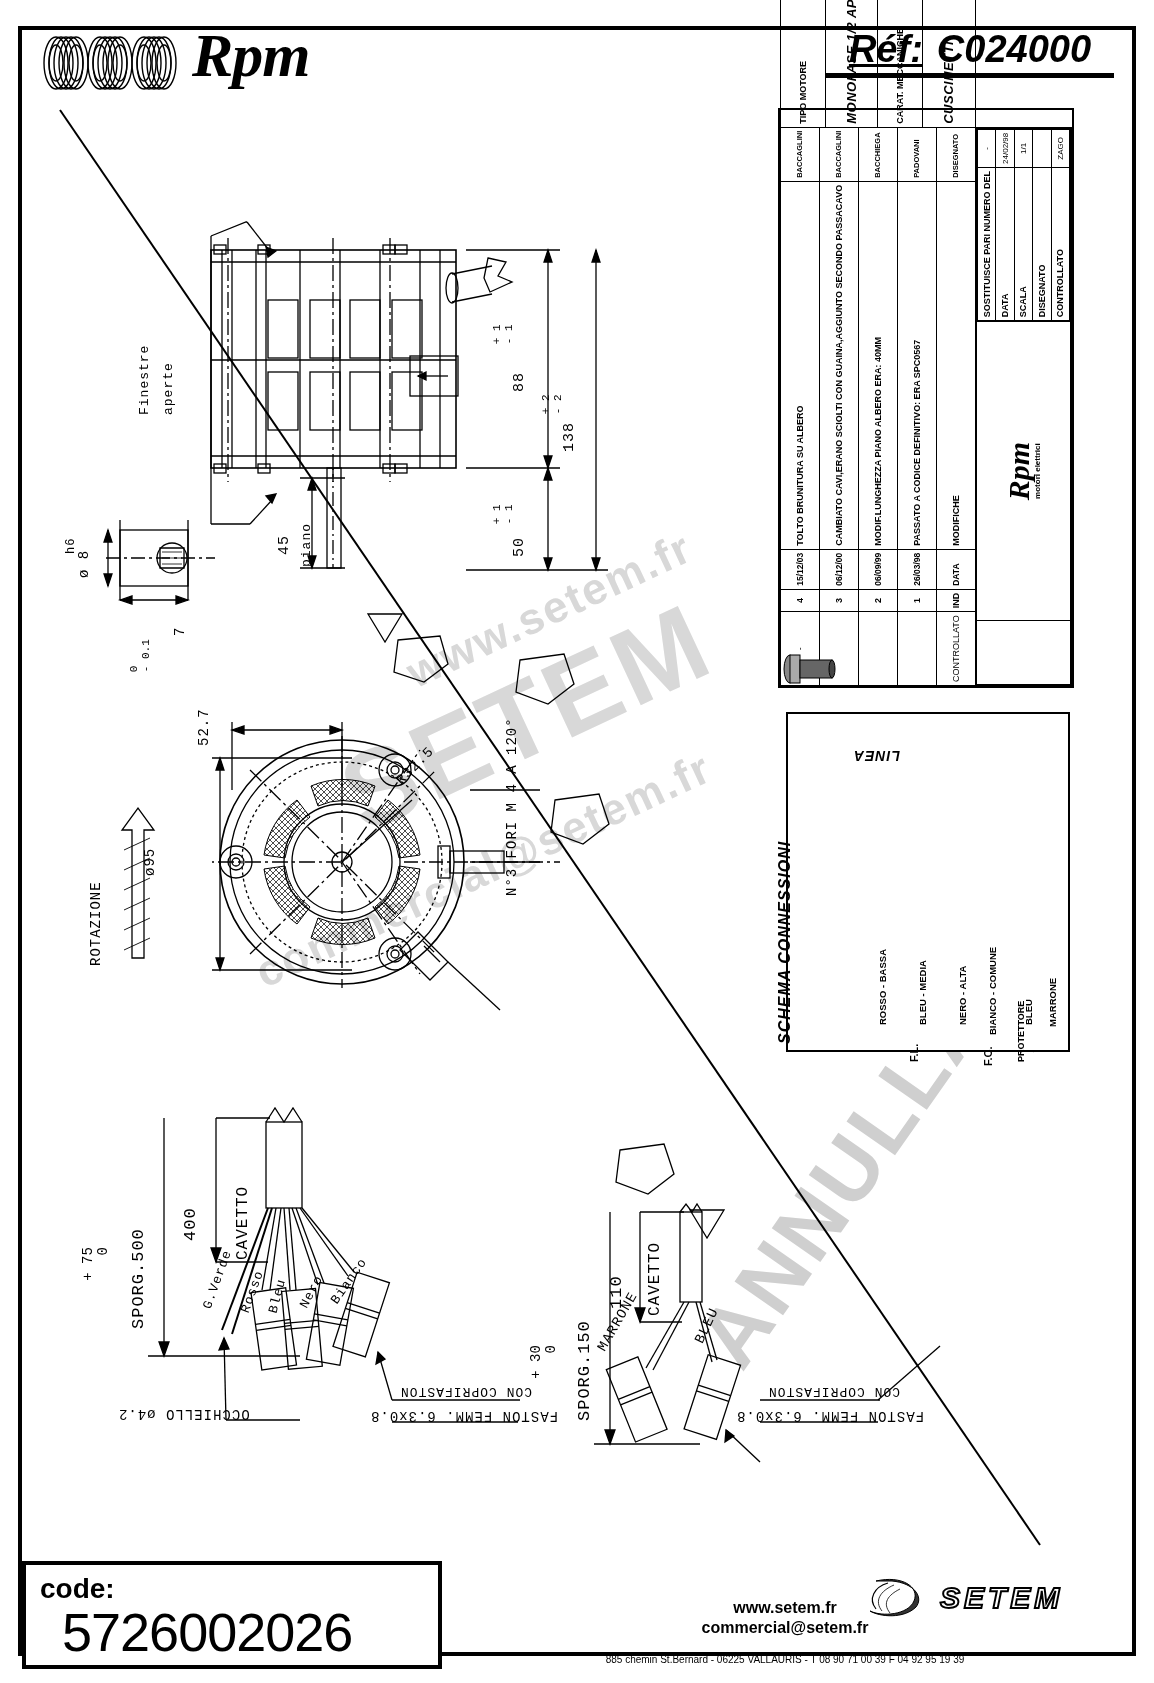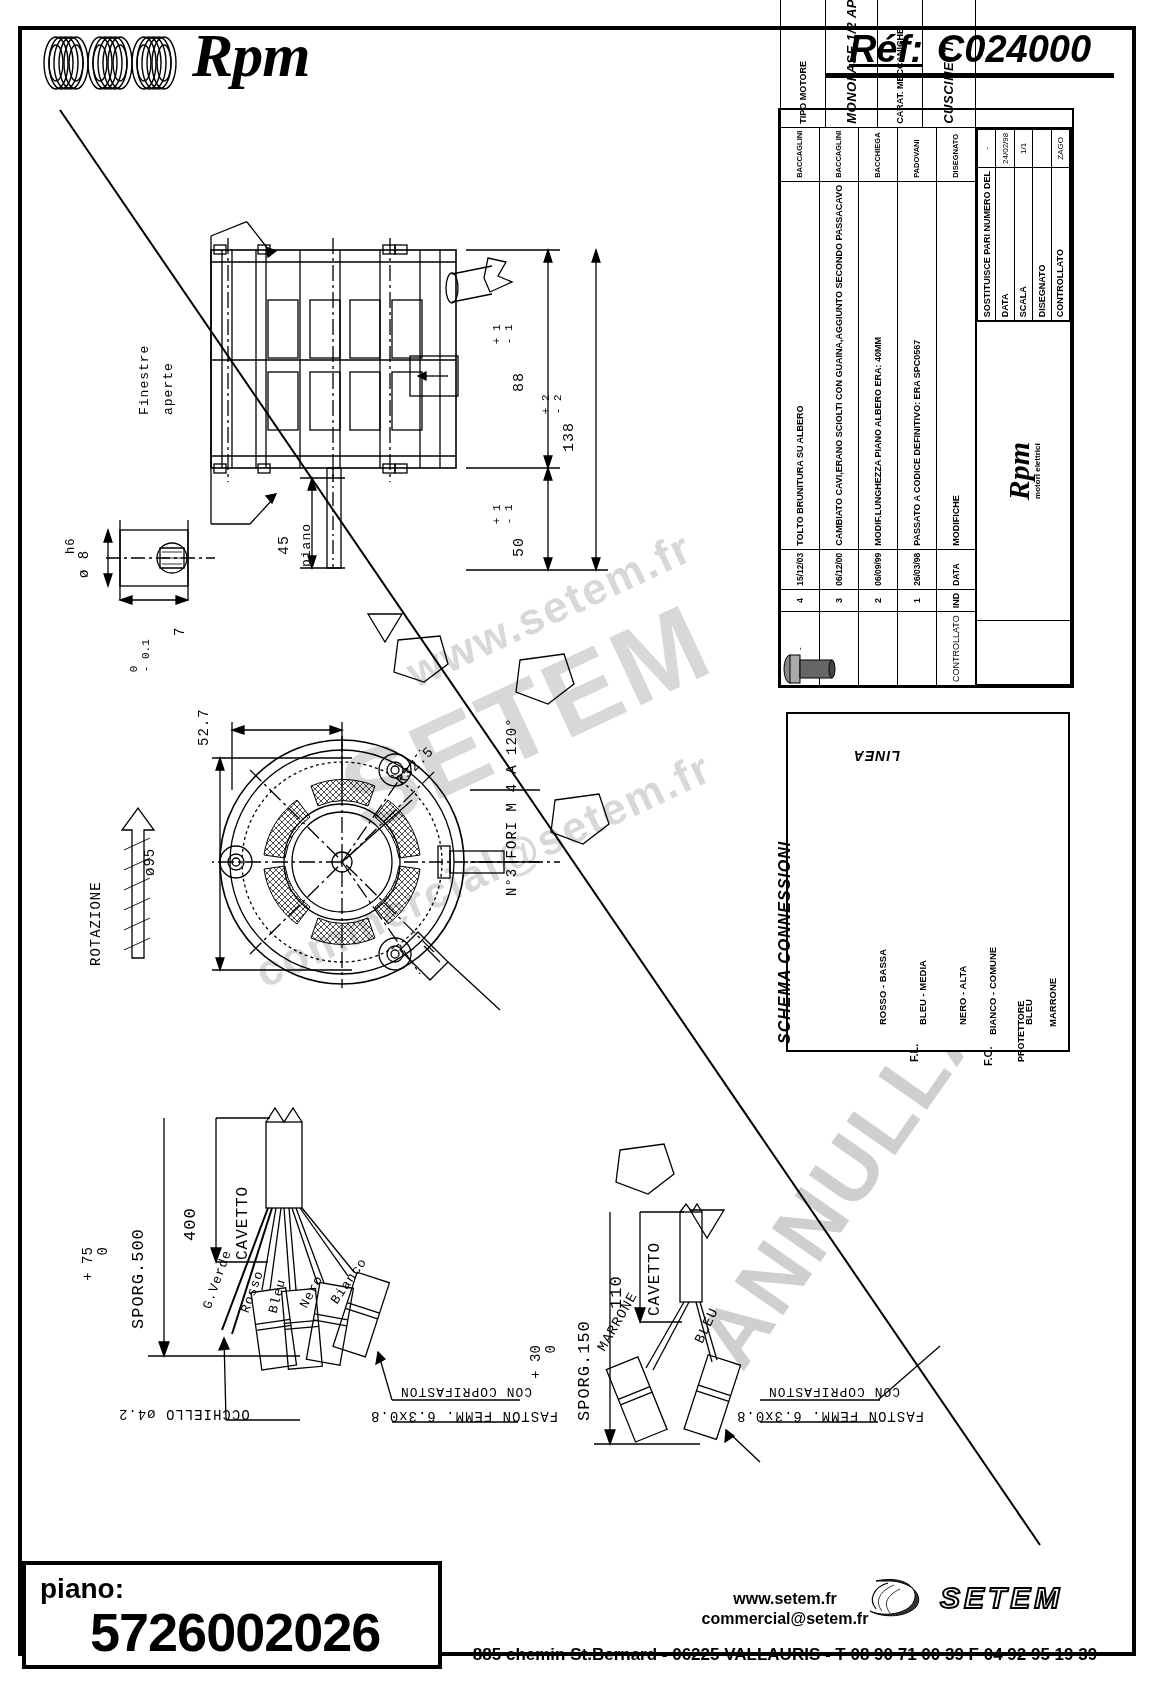--- a/index.html
+++ b/index.html
@@ -120,30 +120,30 @@
     width: 420px; height: 108px;
     border: 4px solid #000;
     background: #fff;
   }
   #footer-code .lbl {
     position: absolute; left: 14px; top: 8px;
     font-size: 28px; font-weight: 700;
   }
   #footer-code .num {
     position: absolute; left: 36px; top: 36px;
-    font-size: 54px; font-weight: 700; letter-spacing: -1px; margin-left: 28px;
+    font-size: 54px; font-weight: 400; letter-spacing: -1px;
   }
   #footer-info {
     position: absolute;
     left: 455px; bottom: 18px;
     width: 660px;
     text-align: center;
   }
   #footer-info .web { font-size: 16px; font-weight: 700; line-height: 1.25; }
-  #footer-info .addr { font-size: 17px; font-weight: 700; margin-top: 16px; }
+  #footer-info .addr { font-size: 10px; font-weight: 400; margin-top: 16px; }
   #setem-logo {
     position: absolute; right: 16px; bottom: 54px;
     width: 280px; height: 56px;
   }
   #setem-logo .stxt {
     position: absolute; left: 82px; top: 8px;
     font-family: "Liberation Sans", sans-serif;
     font-weight: 800; font-style: italic; font-size: 30px;
     letter-spacing: 4px;
     color: #fff;
@@ -740,21 +740,21 @@
   <div class="tol" style="left:560px; top:1348px; transform:rotate(-90deg); transform-origin:left bottom; white-space:pre; font-size:14px;">+ 30
    0</div>
   <div class="dim v" style="left:626px; top:1290px; font-size:17px;">110</div>
   <div class="dlabel v" style="left:664px; top:1298px; font-size:16px;">CAVETTO</div>
   <div class="dlabel" style="left:608px; top:1338px; font-size:14px; transform:rotate(-60deg); transform-origin:left bottom;">MARRONE</div>
   <div class="dlabel" style="left:706px; top:1330px; font-size:14px; transform:rotate(-65deg); transform-origin:left bottom;">BLEU</div>
   <div class="dlabel rot180" style="left:736px; top:1408px; font-size:14px;">FASTON FEMM. 6.3x0.8</div>
   <div class="dlabel rot180" style="left:768px; top:1384px; font-size:13px;">CON COPRIFASTON</div>
 
   <div id="footer-code">
-    <div class="lbl">piano:</div>
+    <div class="lbl">code:</div>
     <div class="num">5726002026</div>
   </div>
 
   <div id="footer-info">
     <div class="web">
       <div>www.setem.fr</div>
       <div>commercial@setem.fr</div>
     </div>
     <div class="addr">885 chemin St.Bernard  -  06225 VALLAURIS  -  T 08 90 71 00 39   F 04 92 95 19 39</div>
   </div>

